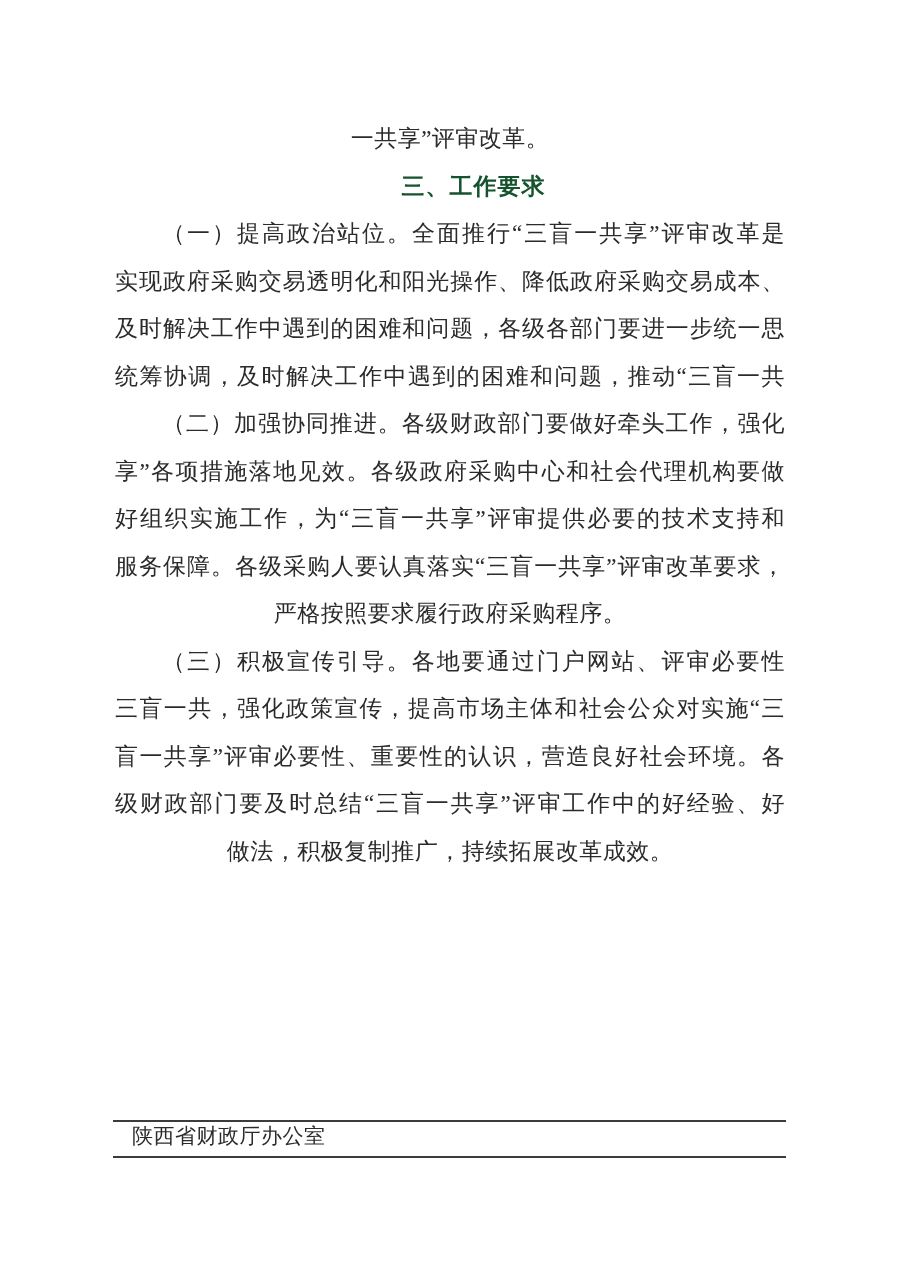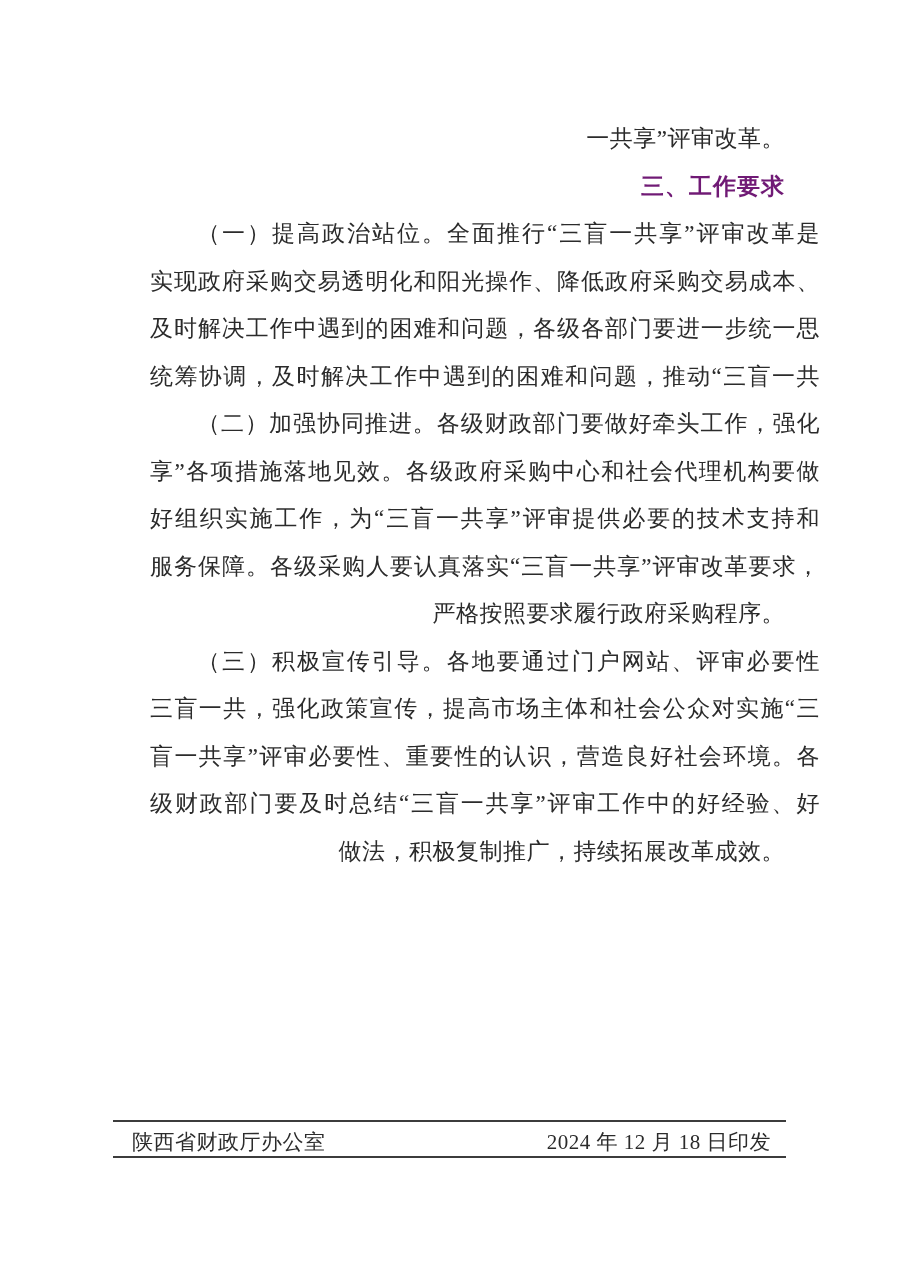--- a/index.html
+++ b/index.html
@@ -22,47 +22,46 @@
     top: 115px;
     width: 670px;
     font-size: 23px;
     line-height: 47.5px;
     letter-spacing: 0.5px;
   }
   .line {
     width: 100%;
     box-sizing: border-box;
     white-space: normal;
-    text-align: right;
+    text-align: center;
   }
   .line.indent {
     padding-left: 47px;
   }
   .line.full {
     text-align: justify;
     text-align-last: justify;
-    margin-left: 35px;
   }
   .line.heading {
     font-family: "Liberation Sans", "DejaVu Sans", sans-serif;
     font-weight: bold;
-    color: #701a75;
+    color: #14532d;
     letter-spacing: 1px;
   }
   .footer {
     position: absolute;
     left: 113px;
     top: 1120px;
     width: 673px;
     height: 38px;
     box-sizing: border-box;
     border-top: 2px solid #3c3c3c;
     border-bottom: 2px solid #3c3c3c;
     display: flex;
-    align-items: flex-end;
+    align-items: flex-start;
     justify-content: space-between;
     font-size: 21px;
     padding: 0 15px 0 19px;
     color: #2b2b2b;
     letter-spacing: 0.5px;
   }
 </style>
 </head>
 <body>
 
@@ -83,16 +82,15 @@
       <div class="line">严格按照要求履行政府采购程序。</div>
       <div class="line indent full">（三）积极宣传引导。各地要通过门户网站、评审必要性</div>
       <div class="line full">三盲一共，强化政策宣传，提高市场主体和社会公众对实施“三</div>
       <div class="line full">盲一共享”评审必要性、重要性的认识，营造良好社会环境。各</div>
       <div class="line full">级财政部门要及时总结“三盲一共享”评审工作中的好经验、好</div>
       <div class="line">做法，积极复制推广，持续拓展改革成效。</div>
     </div>
 
   <div class="footer">
     <span>陕西省财政厅办公室</span>
-    <span>2024 年 12 月 18 日印发</span>
   </div>
 
 </div>
 
 </body></html>

